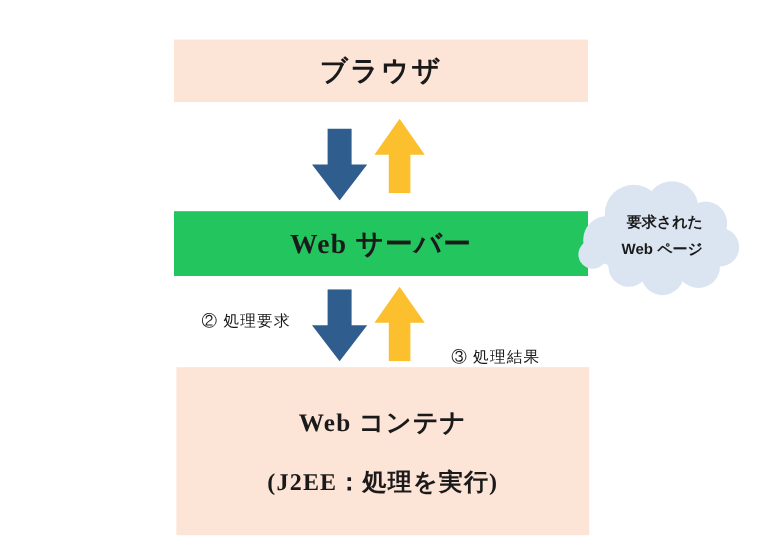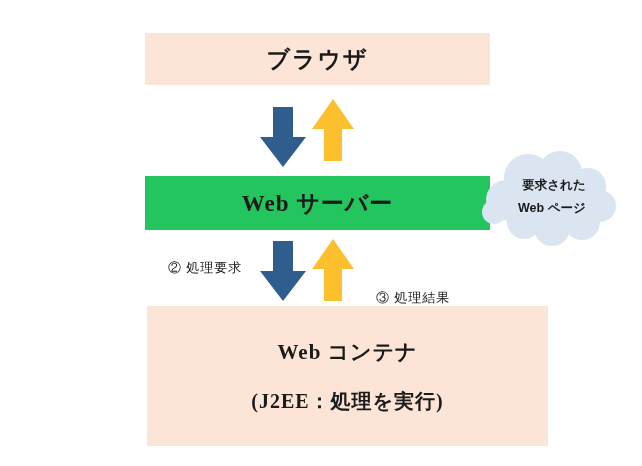--- a/index.html
+++ b/index.html
@@ -13,21 +13,21 @@
   }
   .box{
     position:absolute;
     display:flex;flex-direction:column;
     align-items:center;justify-content:center;
     text-align:center;
     font-weight:bold;
   }
   .box-browser{left:145px;top:33px;width:345px;height:52px;font-size:23px;letter-spacing:2px;}
   .box-server{left:145px;top:176px;width:345px;height:54px;font-size:23px;letter-spacing:1px;}
-  .box-container{left:147px;top:306px;width:401px;height:140px;font-size:21px;letter-spacing:1px;gap:22px;}
+  .box-container{left:147px;top:306px;width:344px;height:140px;font-size:21px;letter-spacing:1px;gap:22px;}
   .box-container .subline{font-size:20px;}
   .arrow{position:absolute;}
   .flow-label{
     position:absolute;
     font-size:13px;
     letter-spacing:1px;
     white-space:nowrap;
   }
   .bubble{position:absolute;}
   .bubble-text{

